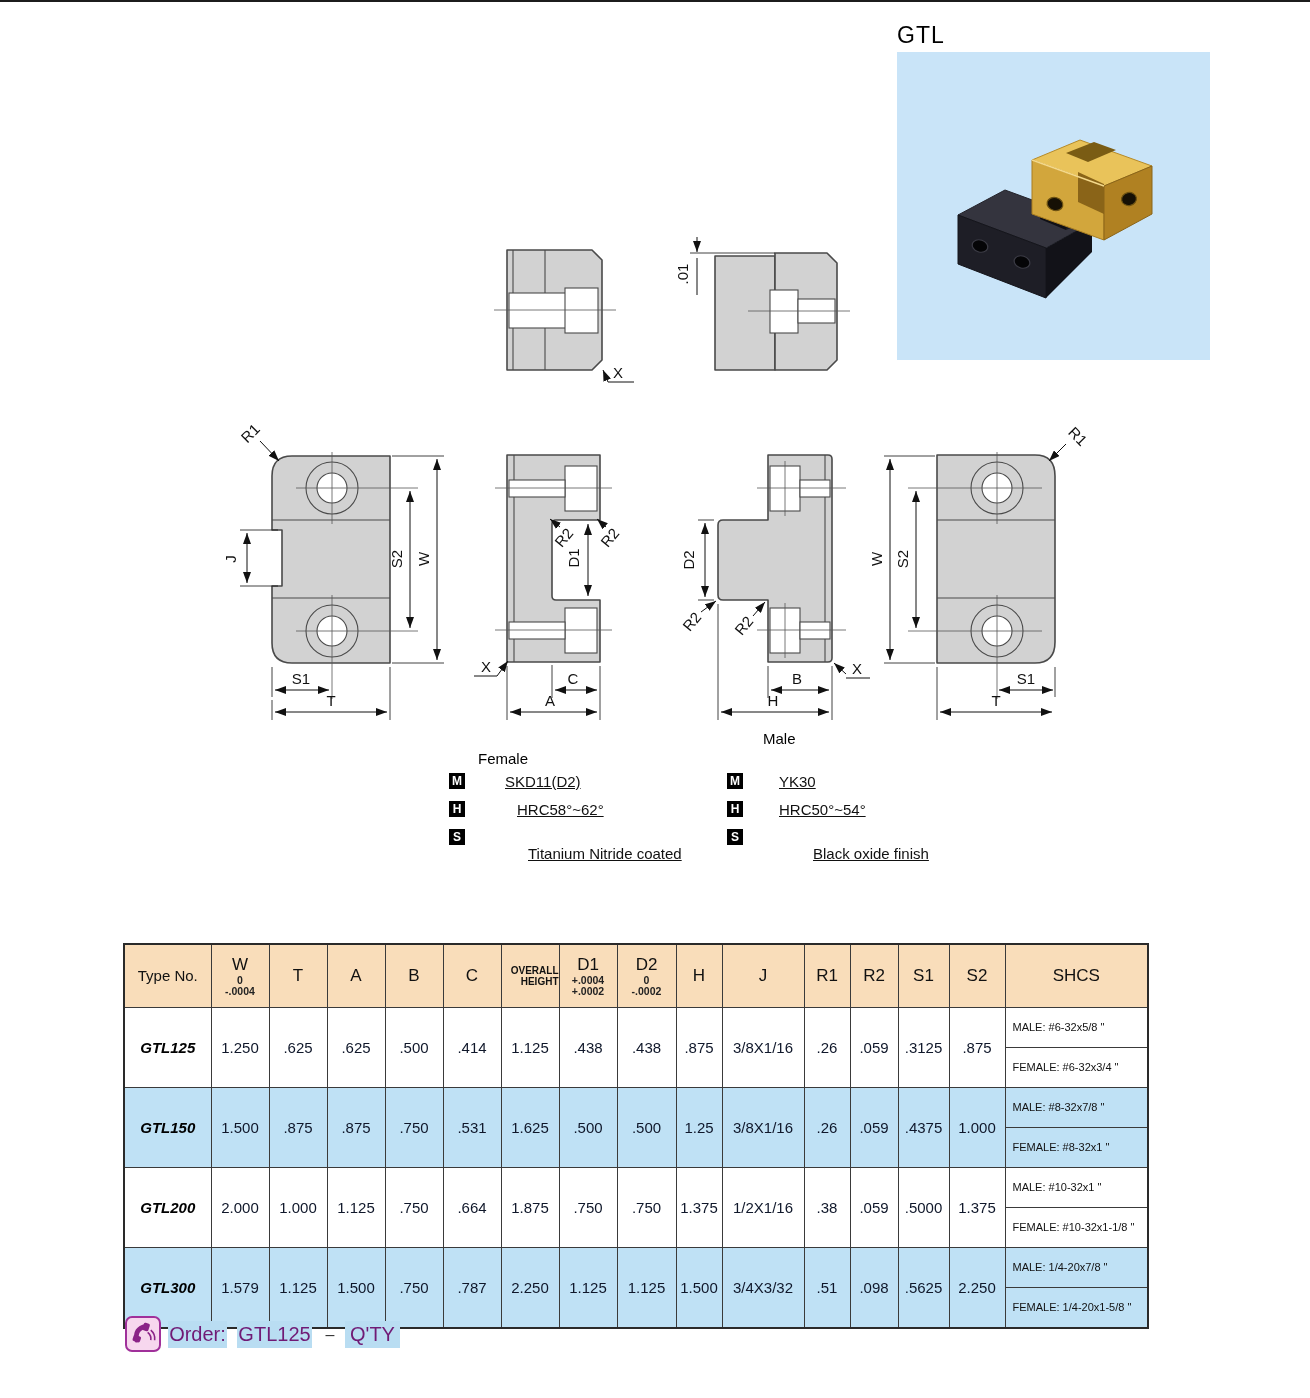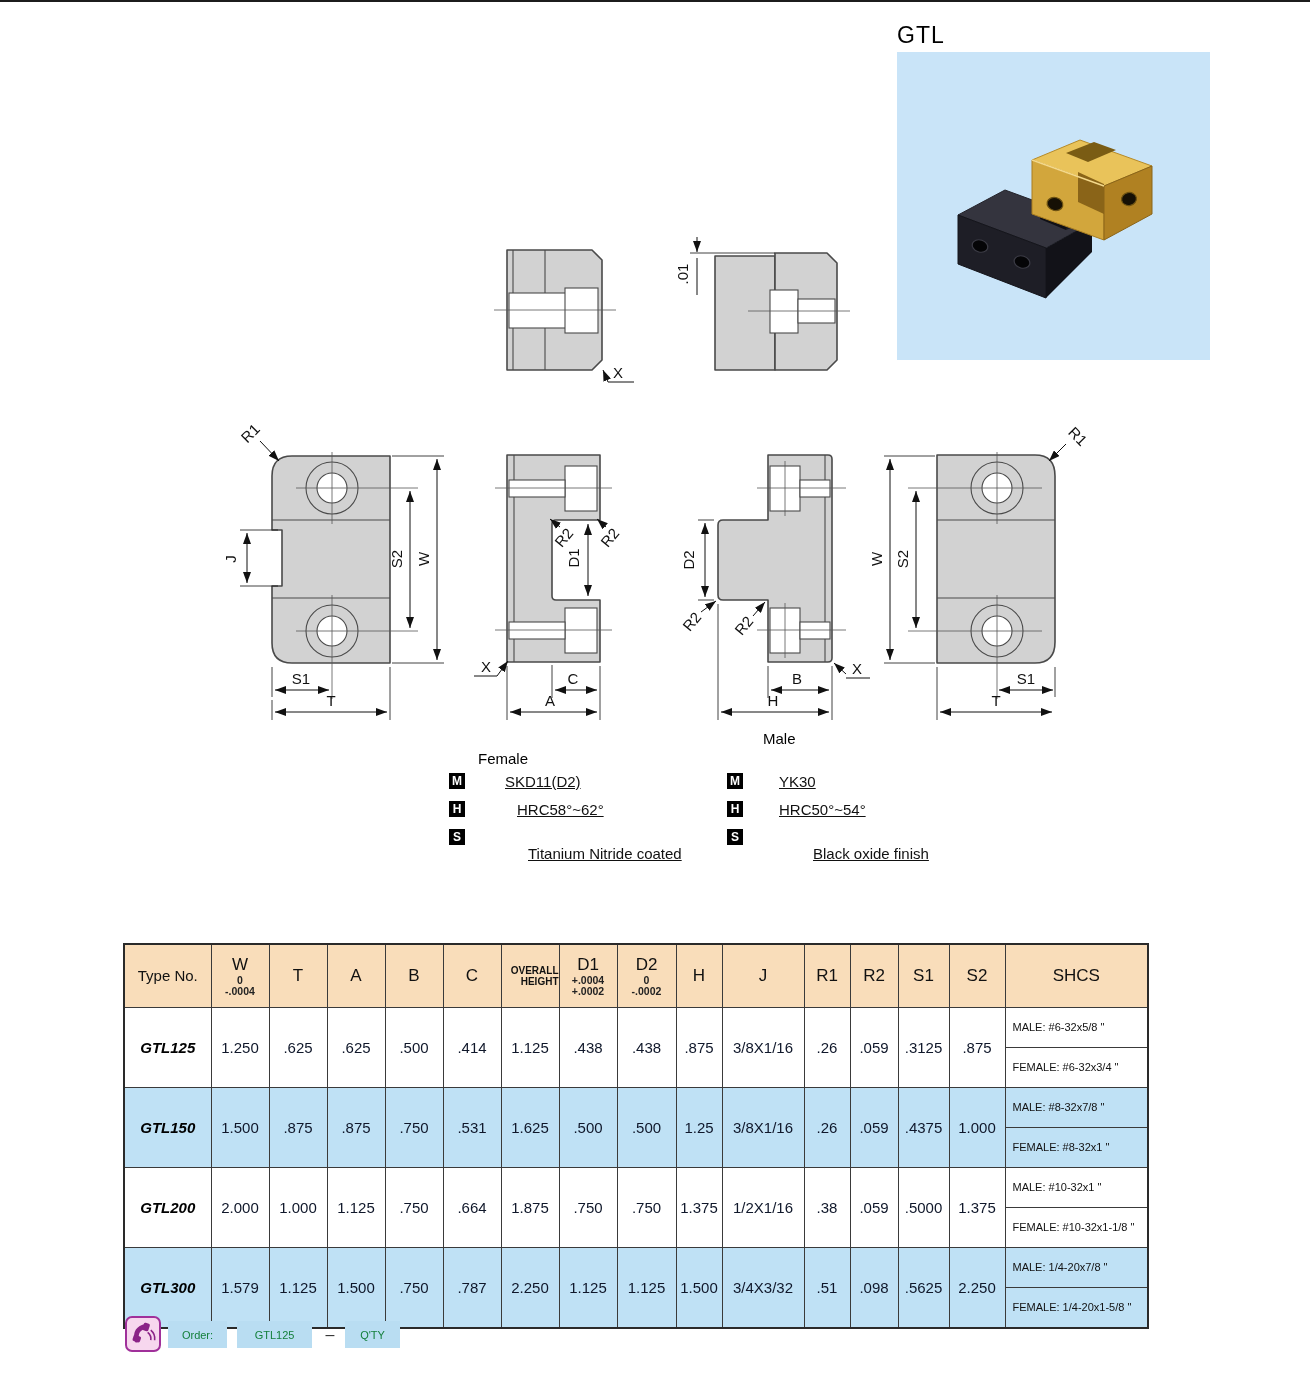--- a/index.html
+++ b/index.html
@@ -33,21 +33,21 @@
   td.val{font-size:15px;color:#0f172a;}
   td.type{font-size:15px;font-weight:bold;font-style:italic;color:#000;}
   td.shcs{padding:0;}
   .shcs-half{height:39px;display:flex;align-items:center;padding-left:7px;font-size:11px;color:#111;text-align:left;}
   .shcs-half.second{border-top:1px solid #3a3a3a;}
 
   
   .phone-btn{left:125px;top:1316px;width:36px;height:36px;background:#f7d7ee;border:2px solid #a0309a;border-radius:7px;
              display:flex;align-items:center;justify-content:center;box-sizing:border-box;}
   .blue-chip{background:#b9ddf2;height:27px;display:flex;align-items:center;justify-content:center;
-             font-size:11px;color:#15803d;}
+             font-size:20px;color:#701a75;}
   .chip-order{left:168px;top:1321px;width:59px;}
   .chip-part{left:237px;top:1321px;width:75px;}
   .chip-dash{left:320px;top:1321px;width:20px;background:transparent;font-size:16px;color:#333;}
   .chip-qty{left:345px;top:1321px;width:55px;}
 
   
   svg text.dl{font-family:"Liberation Sans",sans-serif;font-size:15px;fill:#111;text-anchor:middle;}
   .part{fill:#d2d2d2;stroke:#4a4a4a;stroke-width:1.6;stroke-linejoin:round;}
   .edge{stroke:#4a4a4a;stroke-width:1.1;fill:none;}
   .hole{fill:#ffffff;stroke:#4a4a4a;stroke-width:1.1;}

